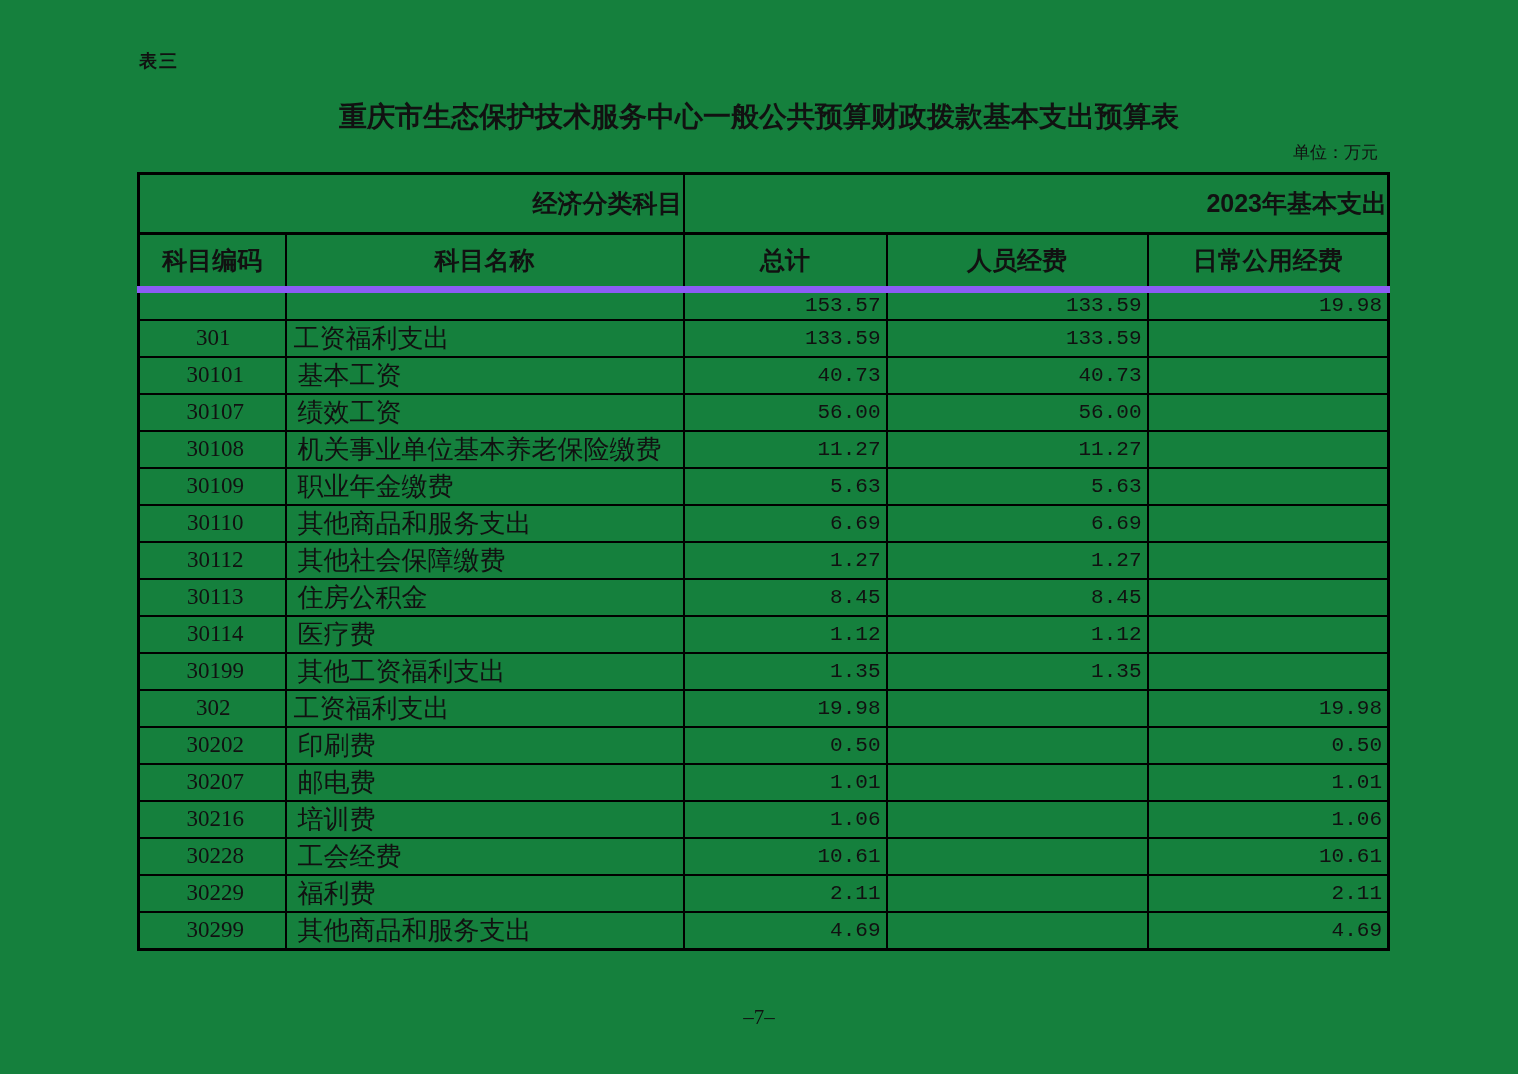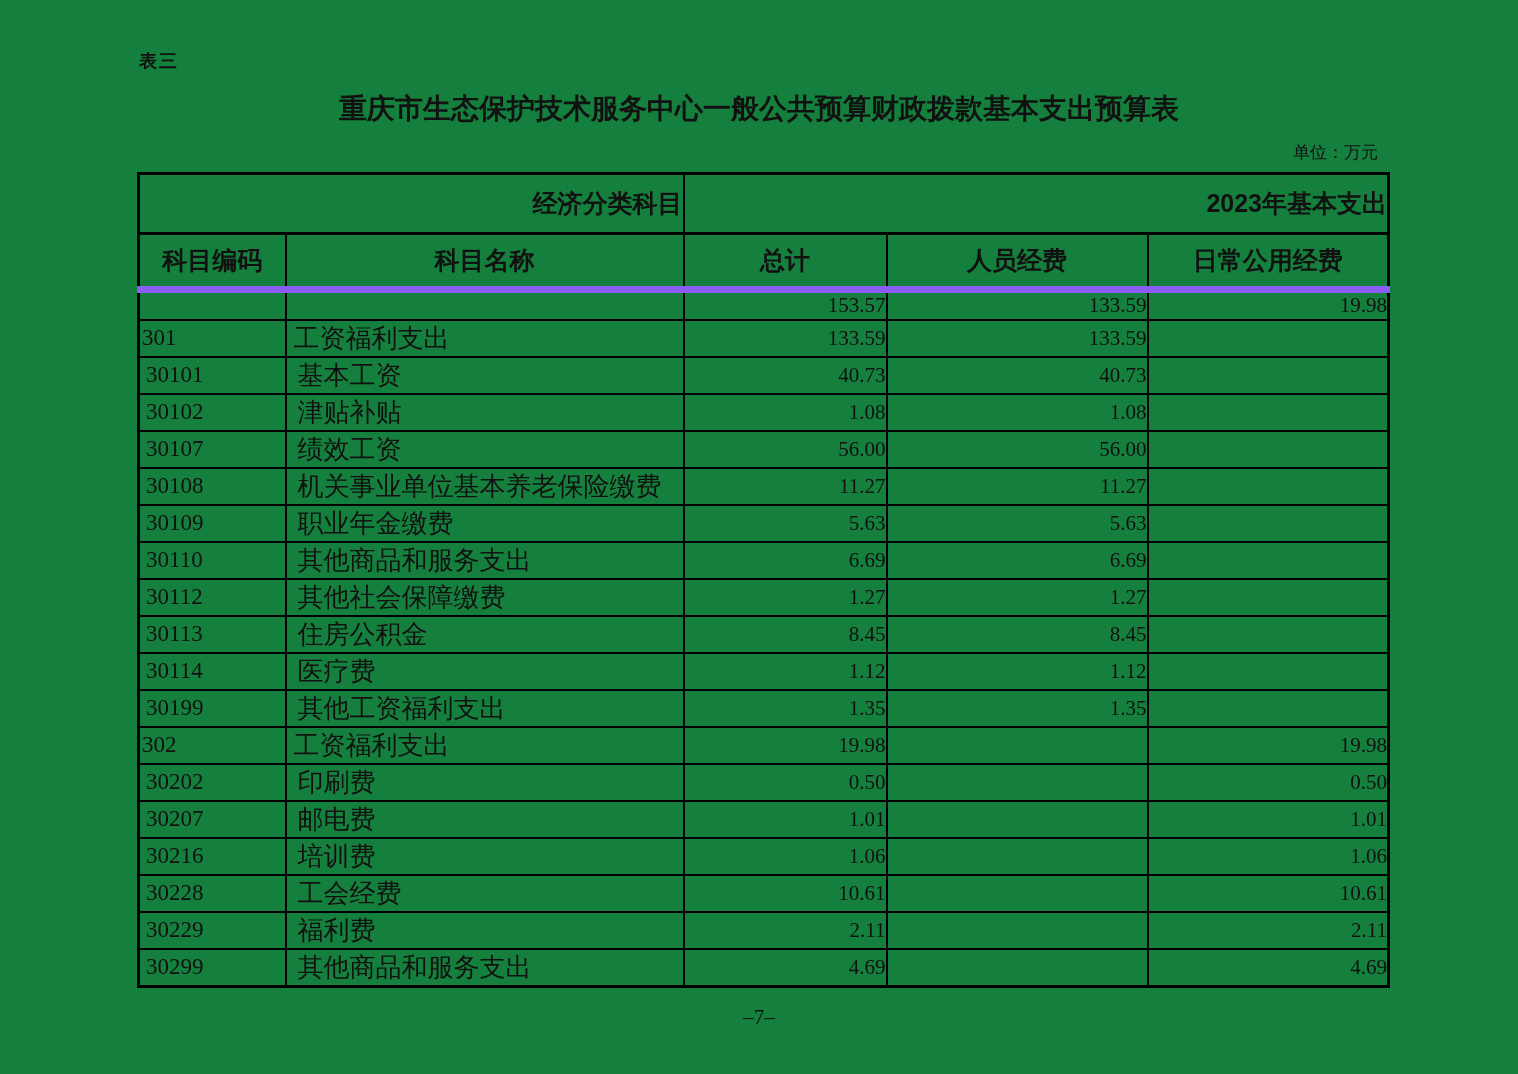--- a/index.html
+++ b/index.html
@@ -22,21 +22,21 @@
     top: 49px;
     font-size: 18px;
     font-weight: bold;
     letter-spacing: 2px;
   }
   .title {
     position: absolute;
     left: 0;
     right: 0;
     top: 90px;
-    margin: 0;
+    margin: 8px;
     text-align: center;
     font-size: 28px;
     font-weight: bold;
     font-family: "Liberation Sans", "DejaVu Sans", sans-serif;
   }
   .unit-note {
     position: absolute;
     right: 140px;
     top: 141px;
     font-size: 17px;
@@ -72,35 +72,36 @@
     text-align: center;
     border-bottom: 7px solid #8b5cf6;
   }
   .budget tbody td {
     height: 25.5px;
     font-size: 22px;
   }
   .budget td.code {
     font-family: "Liberation Serif", "DejaVu Serif", serif;
     font-size: 23px;
-    text-align: left;
+    text-align: center;
     padding-left: 6px;
   }
   .budget td.name {
     font-family: "Liberation Serif", "DejaVu Serif", serif;
     font-size: 26px;
     text-align: left;
     padding-left: 11px;
   }
   .budget tr.parent-row td.code { padding-left: 2px; }
   .budget tr.parent-row td.name { padding-left: 7px; }
   .budget td.value {
-    font-family: Liberation Serif, serif;
+    font-family: Liberation Mono, monospace;
     font-size: 21px;
     text-align: right;
+    padding-right: 5px;
   }
   .page-number {
     position: absolute;
     left: 0;
     right: 0;
     top: 1005px;
     text-align: center;
     font-size: 21px;
     font-family: "Liberation Serif", "DejaVu Serif", serif;
   }
@@ -155,27 +156,20 @@
   </tr>
 
   <tr>
     <td class="code">30101</td>
     <td class="name">基本工资</td>
     <td class="value">40.73</td>
     <td class="value">40.73</td>
     <td class="value"></td>
   </tr>
 
-  <tr>
-    <td class="code">30102</td>
-    <td class="name">津贴补贴</td>
-    <td class="value">1.08</td>
-    <td class="value">1.08</td>
-    <td class="value"></td>
-  </tr>
 
   <tr>
     <td class="code">30107</td>
     <td class="name">绩效工资</td>
     <td class="value">56.00</td>
     <td class="value">56.00</td>
     <td class="value"></td>
   </tr>
 
   <tr>

